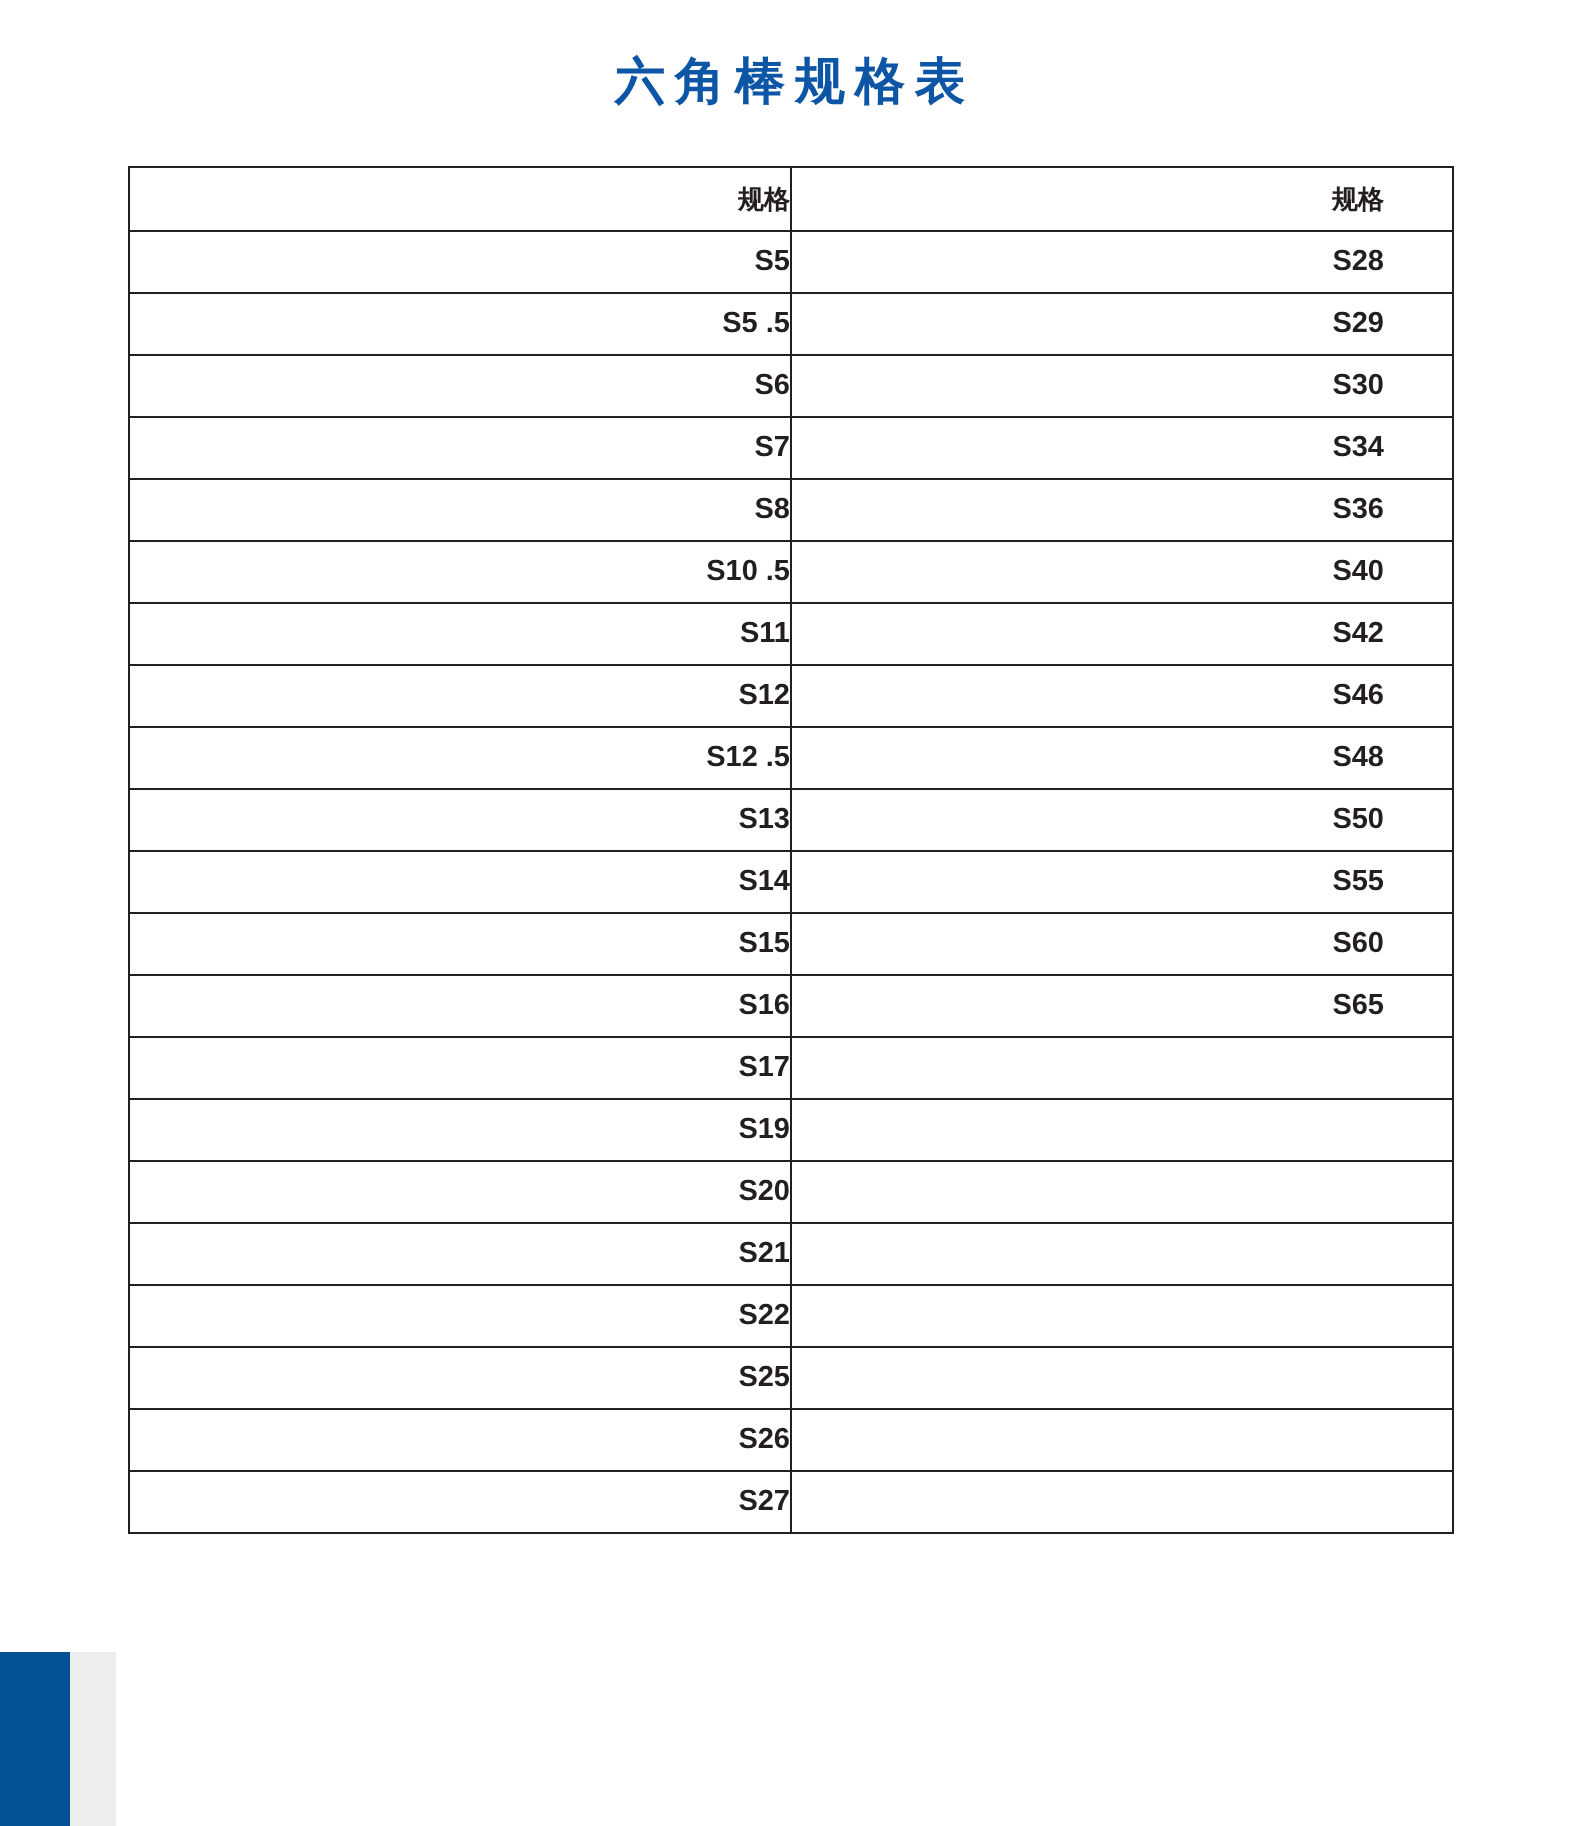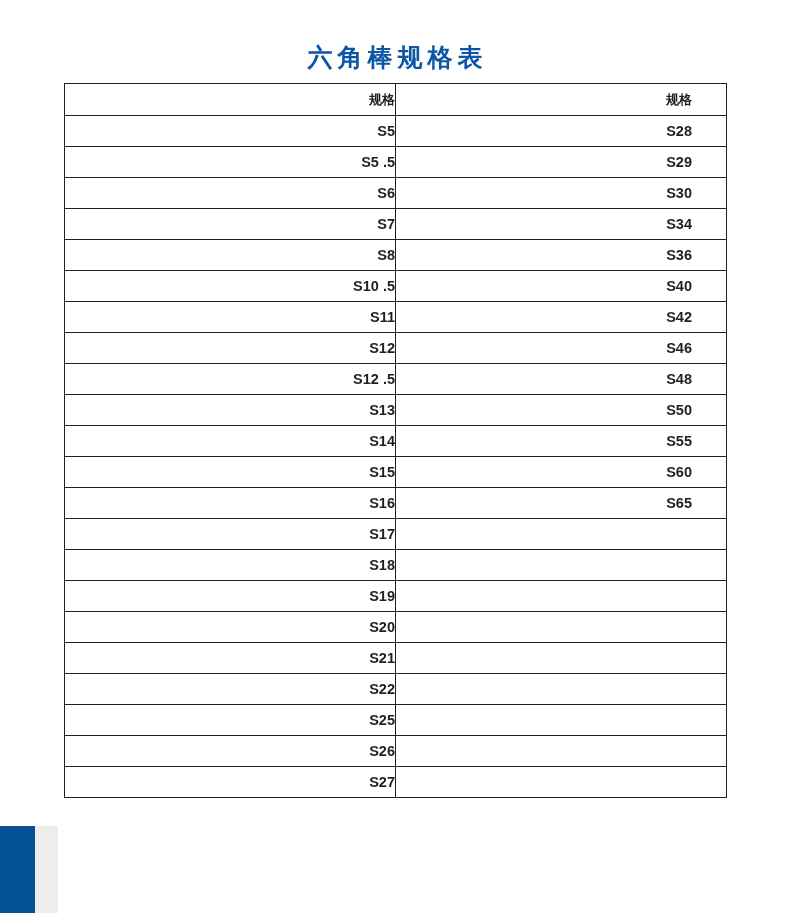--- a/index.html
+++ b/index.html
@@ -12,21 +12,21 @@
     background: #ffffff;
     font-family: "Liberation Sans", "DejaVu Sans", sans-serif;
     position: relative;
     overflow: hidden;
   }
 
   
   .page-title {
     position: absolute;
     left: 0;
-    top: 42px;
+    top: 26px;
     width: 790px;
     text-align: center;
     font-size: 25px;
     font-weight: bold;
     color: #0d56a6;
     letter-spacing: 5px;
     text-indent: 5px;
     line-height: 30px;
     white-space: nowrap;
   }
@@ -175,24 +175,20 @@
         </tr>
         <tr>
           <td class="cell-left">S16</td>
           <td class="cell-right">S65</td>
         </tr>
         <tr>
           <td class="cell-left">S17</td>
           <td class="cell-right empty-cell"></td>
         </tr>
         <tr>
-          <td class="cell-left">S18</td>
-          <td class="cell-right empty-cell"></td>
-        </tr>
-        <tr>
           <td class="cell-left">S19</td>
           <td class="cell-right empty-cell"></td>
         </tr>
         <tr>
           <td class="cell-left">S20</td>
           <td class="cell-right empty-cell"></td>
         </tr>
         <tr>
           <td class="cell-left">S21</td>
           <td class="cell-right empty-cell"></td>

